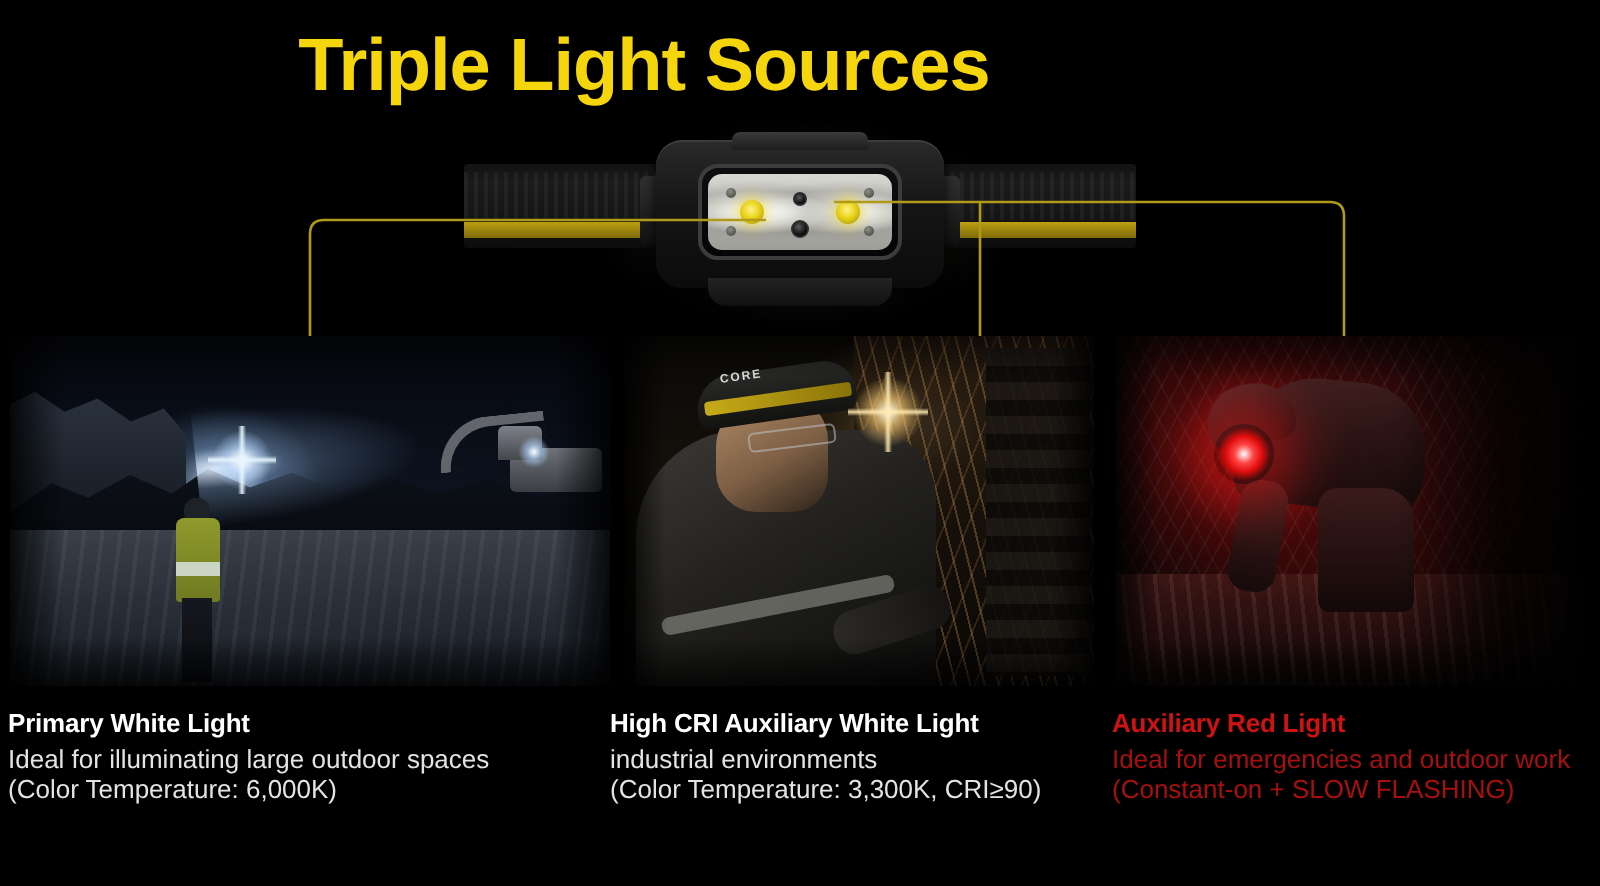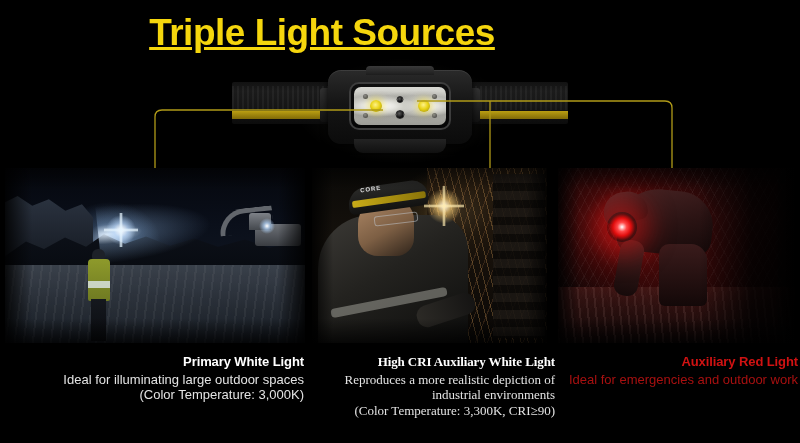--- a/index.html
+++ b/index.html
@@ -19,21 +19,20 @@
   
   .title {
     position: absolute;
     top: 13px; left: 0; width: 644px;
     text-align: center;
     font-size: 37px;
     font-weight: bold;
     letter-spacing: -0.5px;
     color: #f5d60d;
     line-height: 1.1;
-    text-decoration: underline;
   }
 
   
   .lamp-wrap {
     position: absolute;
     left: 232px; top: 66px;
     width: 336px; height: 82px;
   }
   
   .band {
@@ -373,25 +372,25 @@
     position: absolute; inset: 0; pointer-events: none;
     background:
       linear-gradient(90deg, rgba(0,0,0,.85) 0%, rgba(0,0,0,0) 9%, rgba(0,0,0,0) 91%, rgba(0,0,0,.85) 100%),
       linear-gradient(180deg, rgba(0,0,0,.55) 0%, rgba(0,0,0,0) 12%, rgba(0,0,0,0) 86%, rgba(0,0,0,.75) 100%);
   }
 
   
   .caption {
     position: absolute;
     top: 354px;
-    text-align: right;
+    text-align: left;
     line-height: 15.5px;
   }
   .caption.left   { left: 4px;   width: 300px; }
-  .caption.center { left: 305px; width: 250px; font-family: Liberation Serif, serif; }
+  .caption.center { left: 305px; width: 250px; }
   .caption.right  { left: 556px; width: 242px; }
   .cap-title {
     font-size: 13px; font-weight: bold; color: #ffffff;
     margin-bottom: 2px; letter-spacing: -.1px;
   }
   .cap-line { font-size: 13px; color: #e3e3e3; }
   .caption.right .cap-title { color: #d01212; }
   .caption.right .cap-line  { color: #a81010; }
 </style>
 </head>
@@ -495,28 +494,28 @@
         <div class="r-led"></div>
       </div>
       <div class="r-right-dark"></div>
     </div>
     <div class="panel-fade"></div>
   </div>
 
   <div class="caption left">
     <div class="cap-title">Primary White Light</div>
     <div class="cap-line">Ideal for illuminating large outdoor spaces</div>
-    <div class="cap-line">(Color Temperature: 3,000K)</div>
+    <div class="cap-line">(Color Temperature: 6,000K)</div>
   </div>
 
   <div class="caption center">
     <div class="cap-title">High CRI Auxiliary White Light</div>
-    <div class="cap-line">Reproduces a more realistic depiction of</div>
     <div class="cap-line">industrial environments</div>
     <div class="cap-line">(Color Temperature: 3,300K, CRI≥90)</div>
   </div>
 
   <div class="caption right">
     <div class="cap-title">Auxiliary Red Light</div>
     <div class="cap-line">Ideal for emergencies and outdoor work</div>
+    <div class="cap-line">(Constant-on + SLOW FLASHING)</div>
   </div>
 
 </div>
 
 </body></html>

